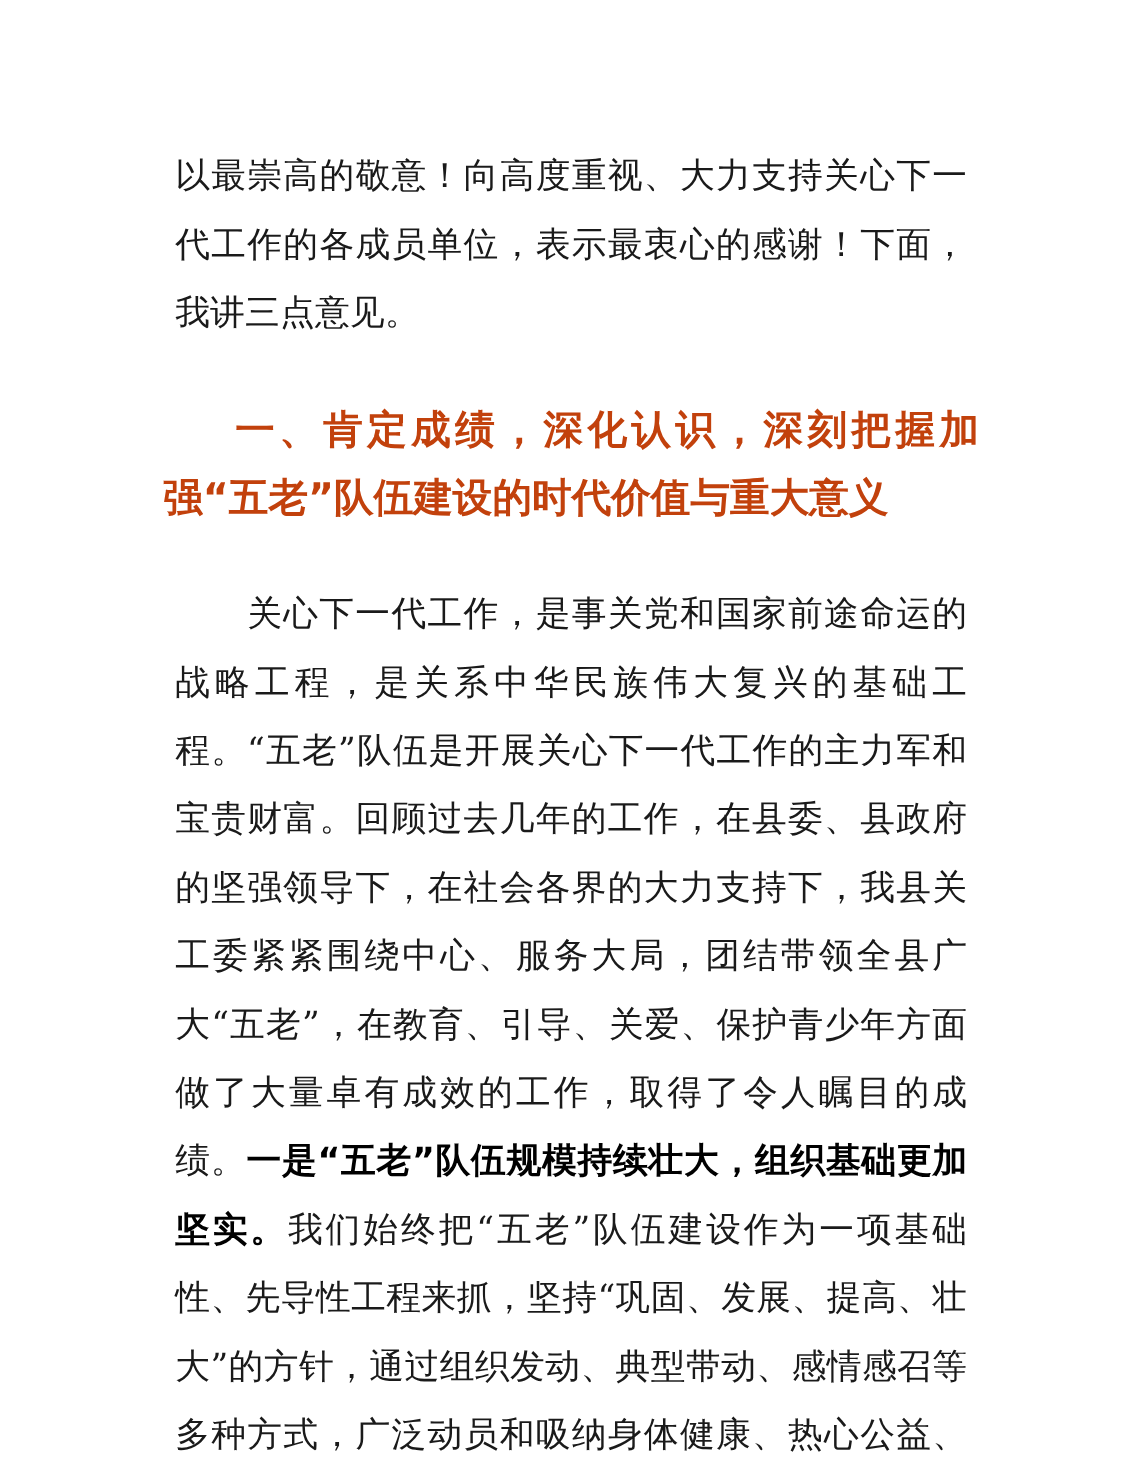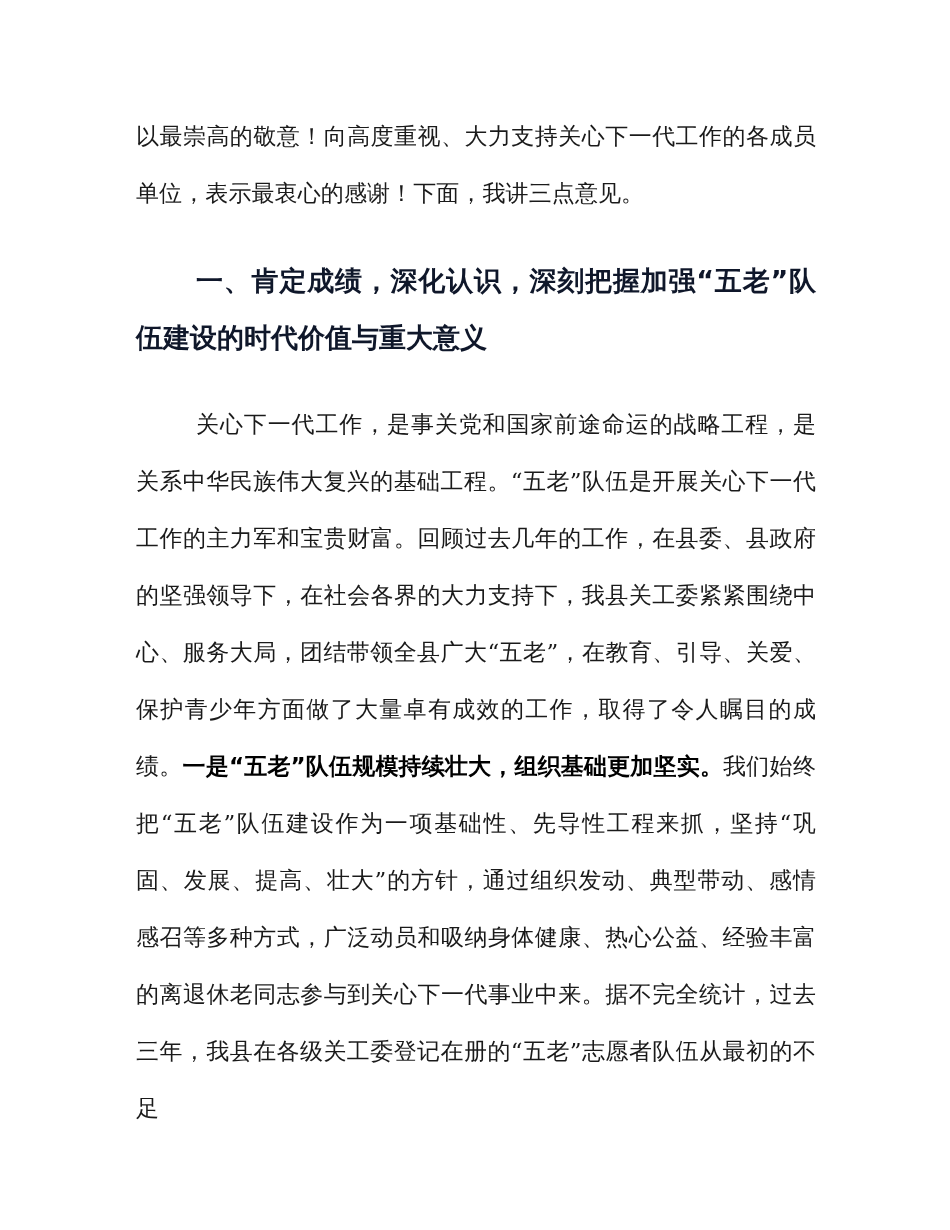--- a/index.html
+++ b/index.html
@@ -26,42 +26,42 @@
   .content {
     position: absolute;
     left: 136px;
     top: 108px;
     width: 680px;
   }
 
   
   .para {
     font-family: "DejaVu Serif", "Liberation Serif", serif;
-    font-size: 23px;
+    font-size: 29px;
     line-height: 57px;
     color: #1a1a1a;
     text-align: justify;
     text-justify: inter-character;
     text-indent: 0;
-    margin: 0;
+    margin: 10px;
     letter-spacing: 0.1px;
     font-weight: 400;
   }
 
   .para.indent {
     text-indent: 60px;
   }
 
   
   .heading {
     font-family: "DejaVu Sans", "Liberation Sans", sans-serif;
-    font-size: 27px;
+    font-size: 33px;
     line-height: 57px;
     font-weight: 700;
-    color: #0f172a;
+    color: #c2410c;
     text-align: justify;
     text-justify: inter-character;
     text-indent: 60px;
     margin: 0;
     letter-spacing: 0px;
   }
 
   
   .emph {
     font-family: "DejaVu Sans", "Liberation Sans", sans-serif;

